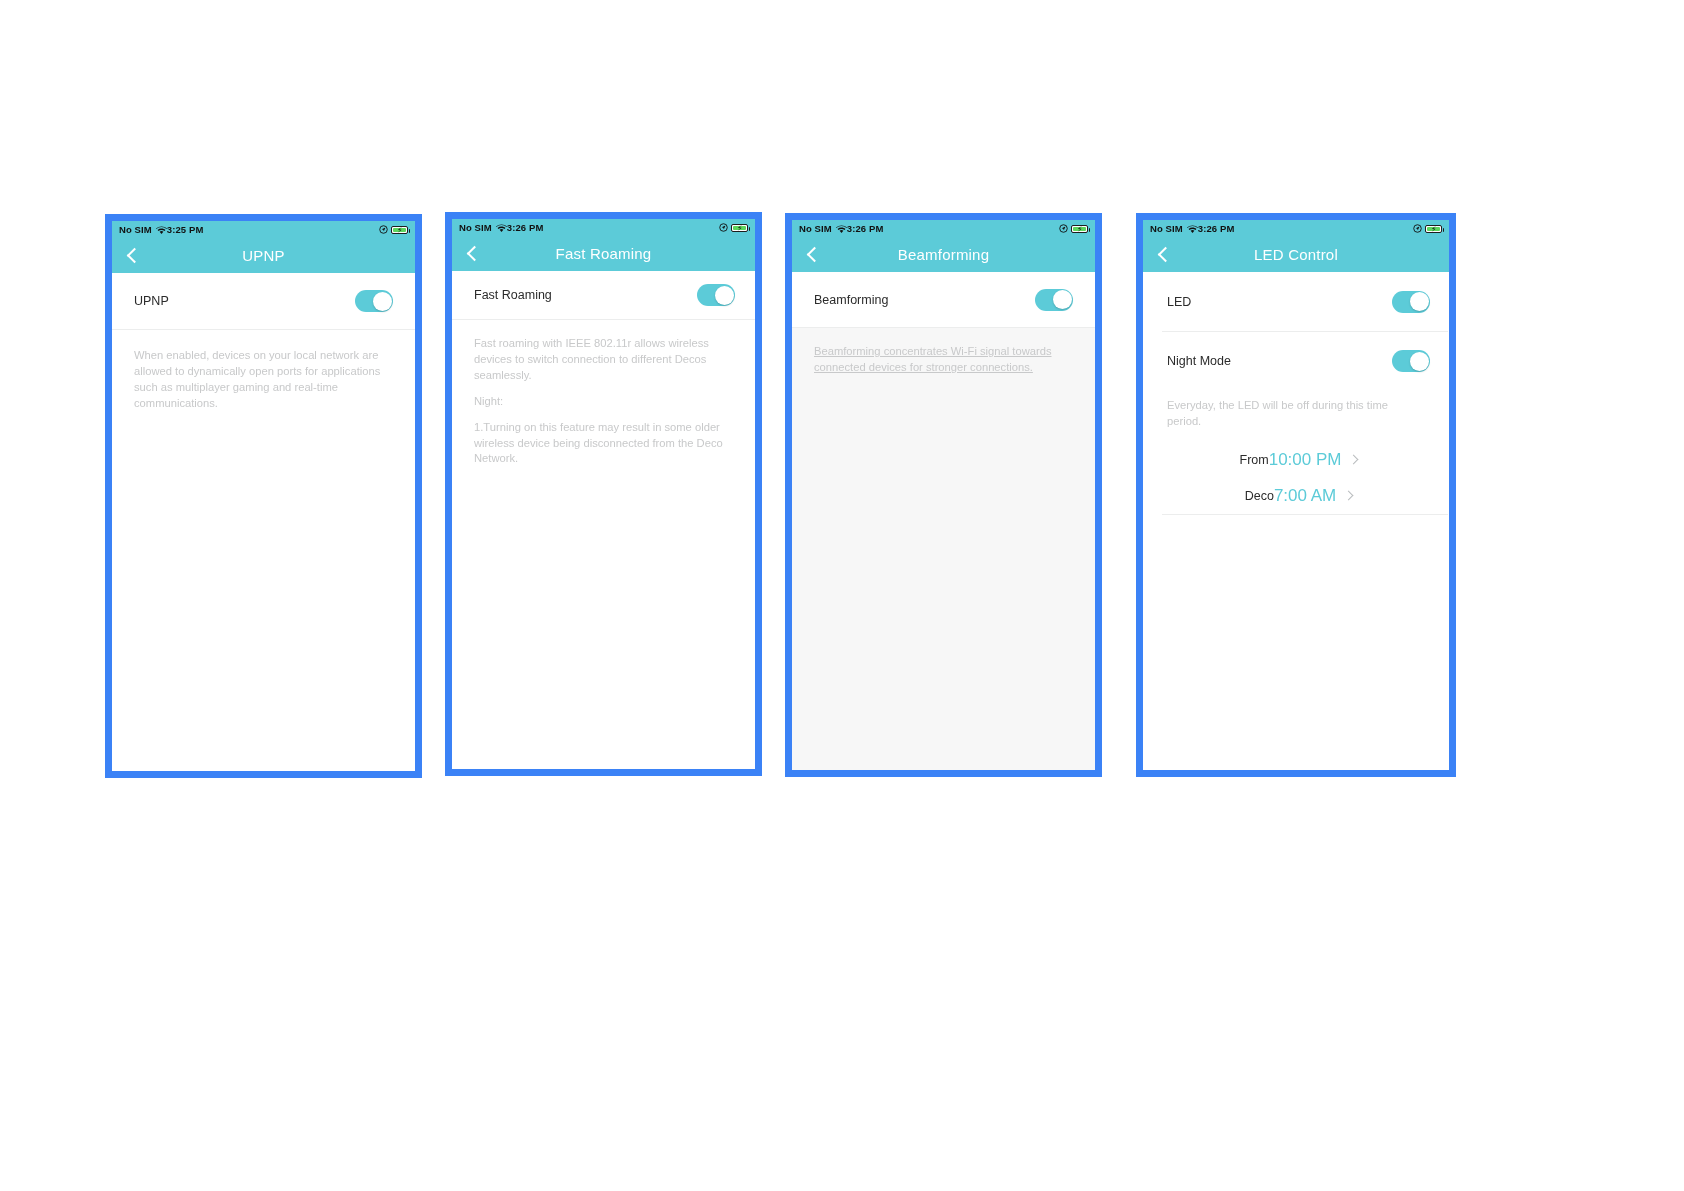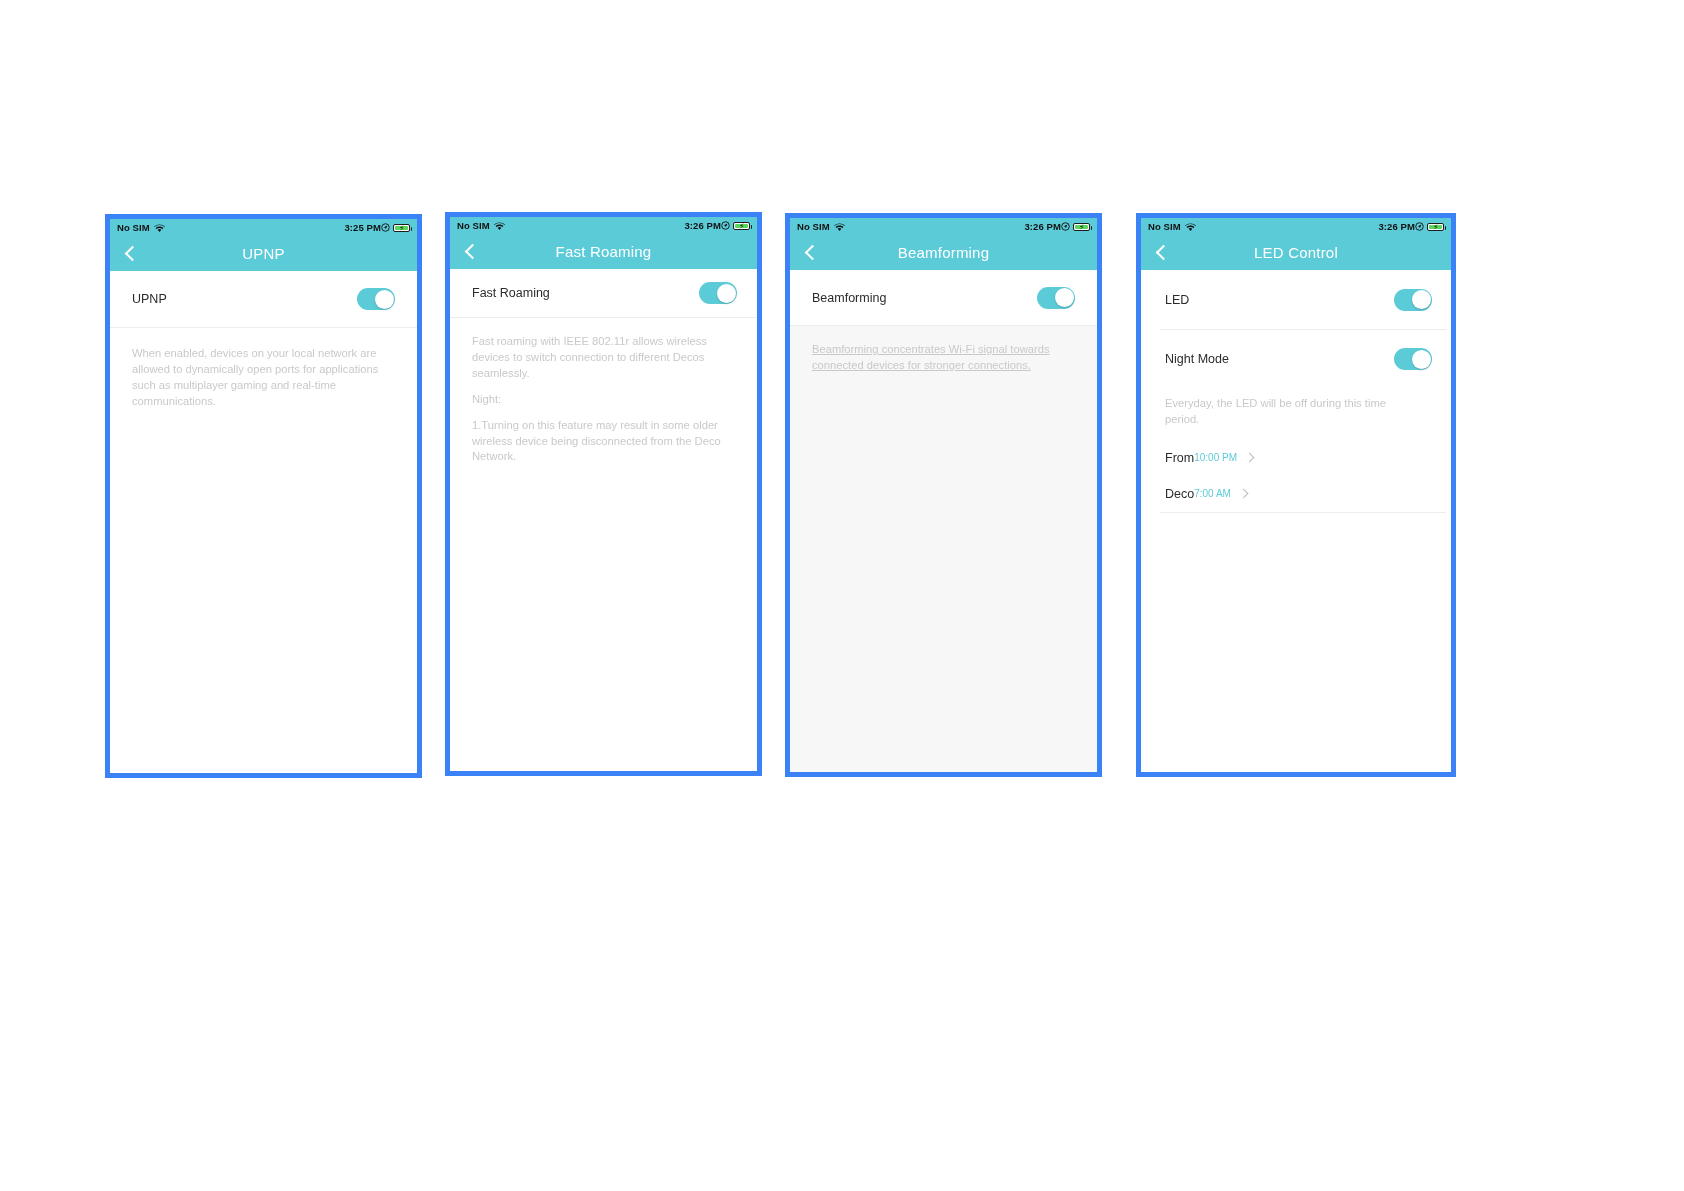--- a/index.html
+++ b/index.html
@@ -8,39 +8,39 @@
     background:#ffffff;
     font-family:"Liberation Sans","DejaVu Sans",sans-serif;
     overflow:hidden;
     position:relative;
   }
   .stage{position:absolute;left:0;top:0;width:1684px;height:1191px;}
 
   .phone{
     position:absolute;
     background:#ffffff;
-    border:5px solid #3b82f6;
+    border:7px solid #3b82f6;
     box-sizing:border-box;
     overflow:hidden;
   }
 
   
   .statusbar{
     height:17px;
     background:#5ccbd8;
     display:flex;align-items:center;
     padding:0 7px;
     box-sizing:border-box;
     color:#111;
     font-size:9.5px;
     font-weight:700;
     letter-spacing:.1px;
   }
   .sb-left{display:flex;align-items:center;gap:4px;flex:0 0 auto;}
-  .sb-center{flex:1;text-align:right;font-size:9.5px;font-weight:700;}
+  .sb-center{flex:1;text-align:left;font-size:9.5px;font-weight:700;}
   .sb-right{display:flex;align-items:center;gap:3px;flex:0 0 auto;}
   .wifi-ico{display:inline-block;width:11px;height:9px;position:relative;top:1px;}
   .loc-ico{display:inline-block;width:9px;height:9px;}
   .batt{
     width:17px;height:8px;border:1px solid #1d1d1d;border-radius:2px;
     position:relative;box-sizing:border-box;background:#fff;
     display:flex;align-items:center;
   }
   .batt::after{
     content:"";position:absolute;right:-3px;top:2px;width:1.5px;height:4px;
@@ -111,24 +111,24 @@
   .desc{
     color:#c8c9ca;
     font-size:11.2px;
     line-height:1.42;
     font-weight:400;
   }
   .desc p{margin:0 0 10px 0;}
   .desc p:last-child{margin-bottom:0;}
 
   .time-row{
-    display:flex;align-items:center;justify-content:flex-start;
+    display:flex;align-items:center;justify-content:center;
   }
   .time-val{
-    color:#5ccbd8;font-size:10px;display:flex;align-items:center;gap:9px;
+    color:#5ccbd8;font-size:17px;display:flex;align-items:center;gap:9px;
   }
   .chev-right{
     display:inline-block;width:6px;height:6px;
     border-top:1.4px solid #b9bcbe;border-right:1.4px solid #b9bcbe;
     transform:rotate(45deg);
   }
 </style>
 </head>
 <body>
 

